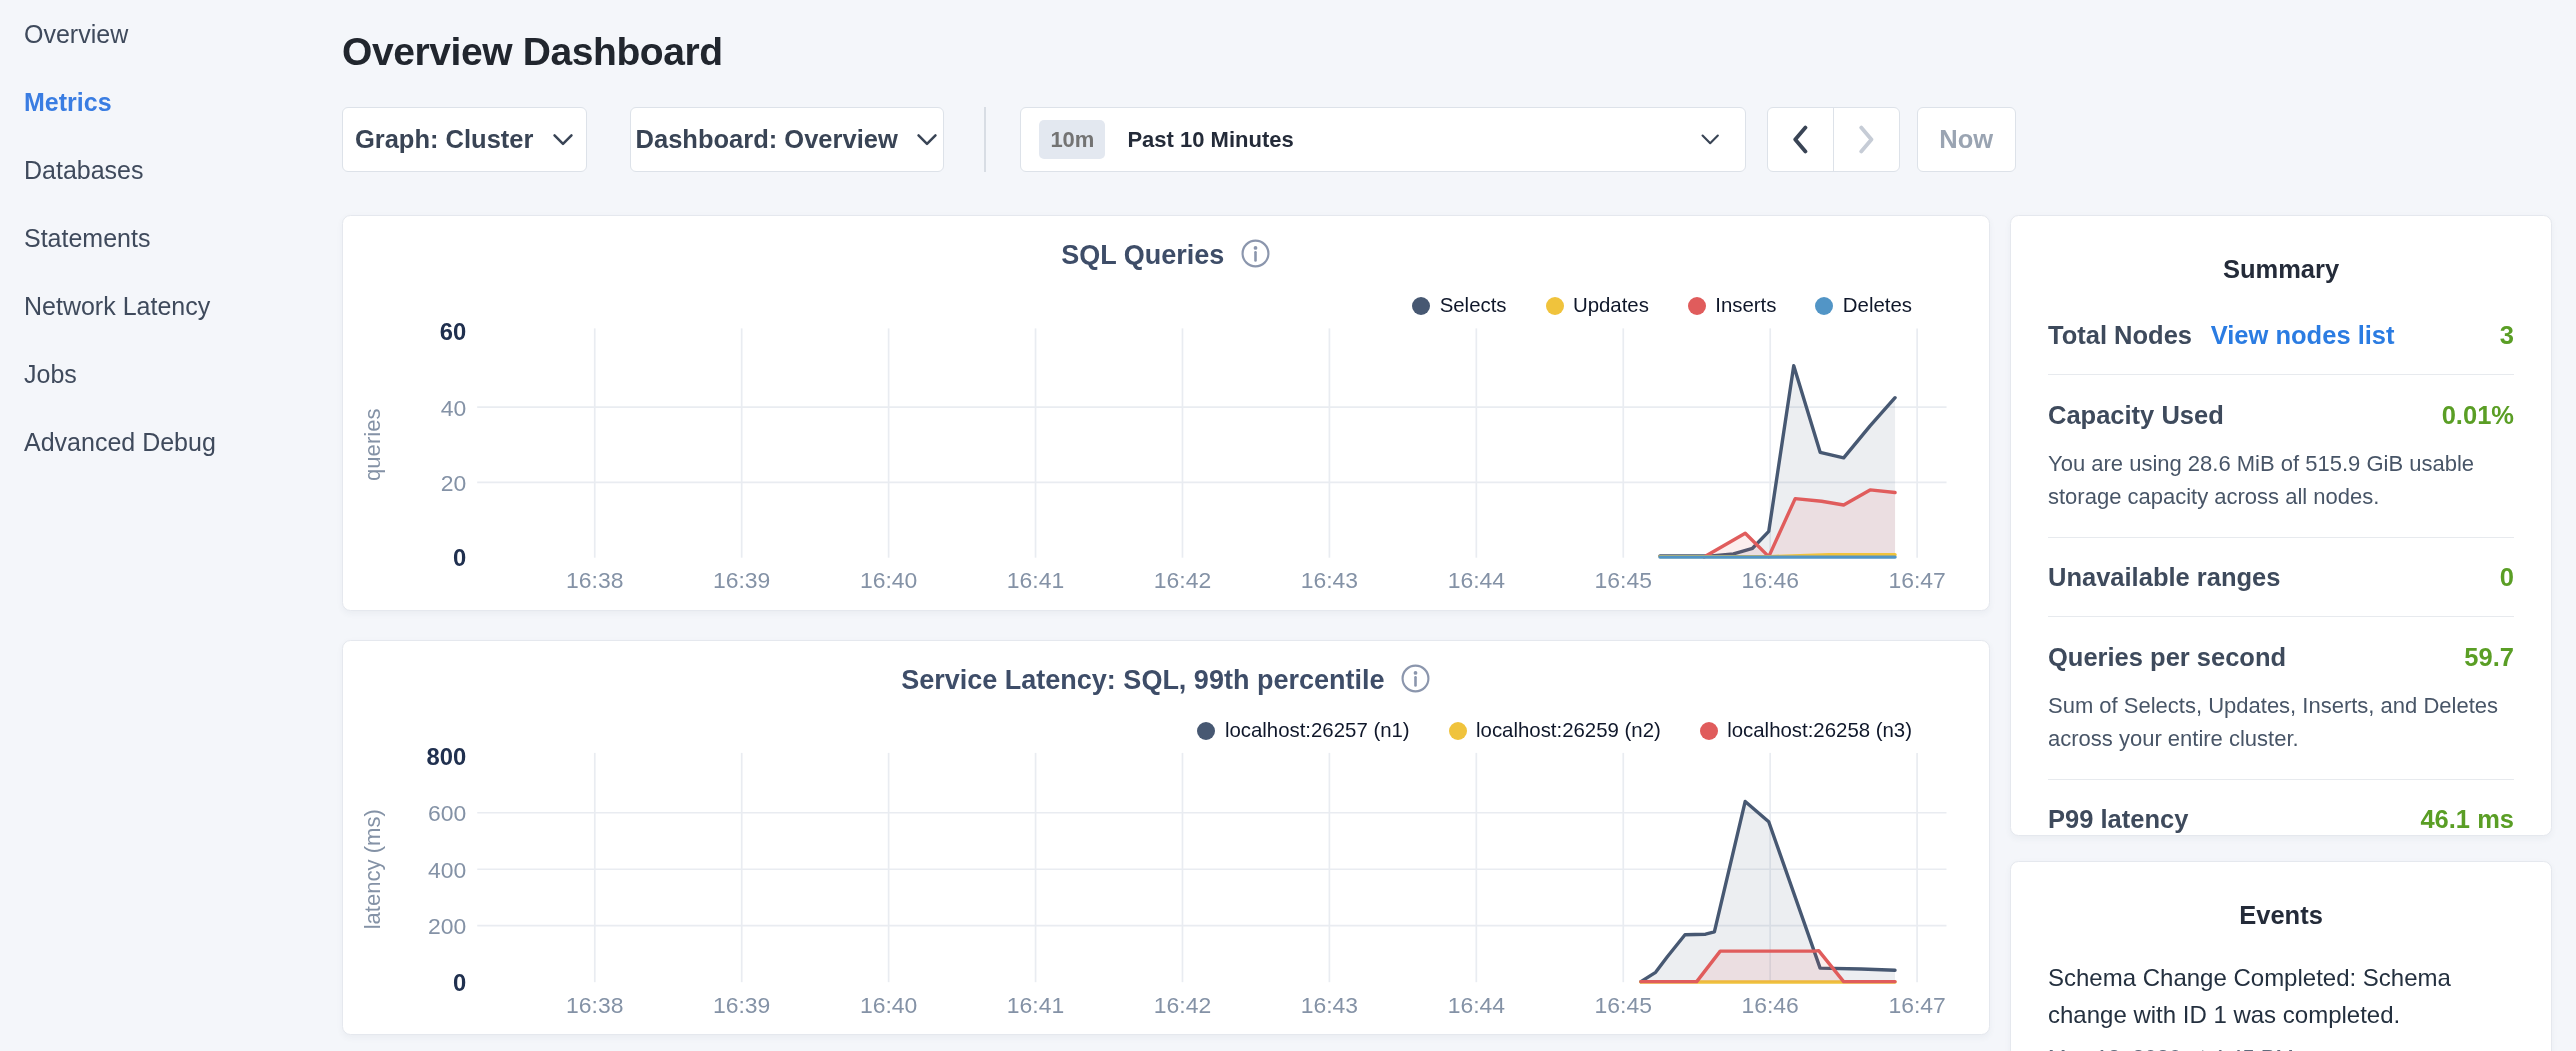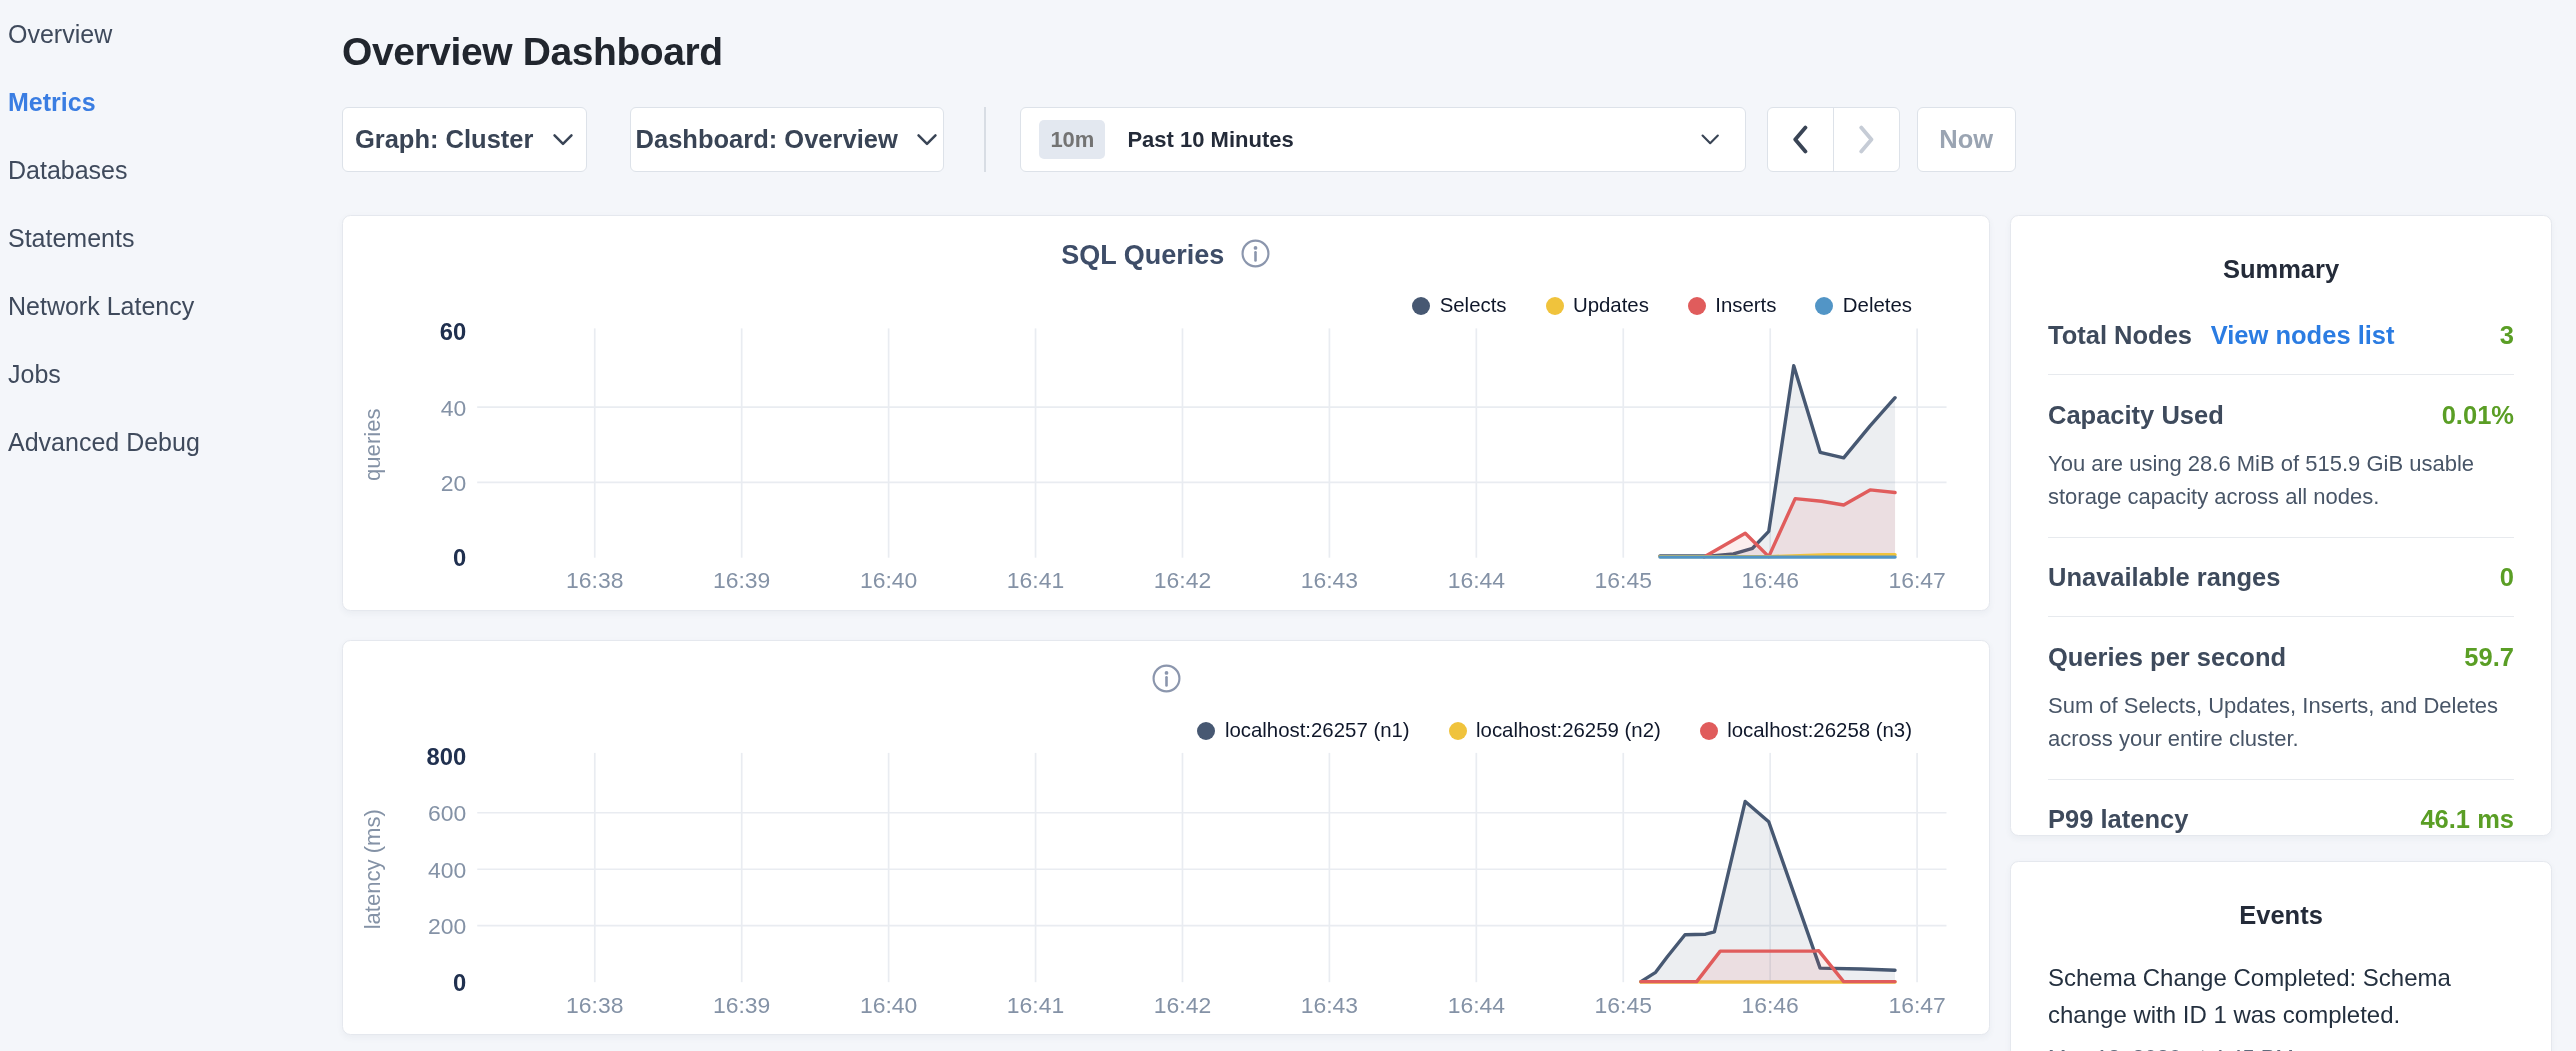--- a/index.html
+++ b/index.html
@@ -8,21 +8,21 @@
     width:2576px; height:1051px; position:relative; overflow:hidden;
     background:#f4f6fa;
     font-family:"Liberation Sans", sans-serif;
     color:#3e4a5c;
   }
 
   
   .sidebar { position:absolute; left:0; top:0; width:340px; height:1051px; }
   .sidebar ul { list-style:none; margin:0; padding:0; }
   .sidebar li {
-    height:68px; line-height:68px; padding-left:8px;
+    height:68px; line-height:68px; padding-left:24px;
     font-size:25px; color:#3f4a5c; cursor:pointer;
   }
   .sidebar li.active { color:#3a7de2; font-weight:700; }
 
   
   .page-title {
     position:absolute; left:342px; top:30px; margin:0;
     font-size:39px; font-weight:700; color:#21262e; letter-spacing:-0.4px;
   }
   .controls {
@@ -229,20 +229,21 @@
           <path d="M1550.6 282.7 L1680.4 282.7 L1749.6 280.5 L1827.4 280.5" class="series-line" stroke="#f0c33c"></path>
           <path d="M1550.6 283.3 L1827.4 283.3 L1827.4 284 L1550.6 284 Z" fill="rgba(82,149,198,0.12)" stroke="none"></path>
           <path d="M1550.6 283.3 L1827.4 283.3" class="series-line" stroke="#5295c6"></path>
         </g>
       </svg>
     </div>
 </section>
 
 <section class="card" id="chart-card-1">
   <div class="chart-title-row">
+    <h3>Service Latency: SQL, 99th percentile</h3>
     <span>
       <svg width="31" height="31" viewBox="0 0 36 36">
           <circle cx="18" cy="18" r="15" stroke="#8b96ad" stroke-width="2.5" fill="none"></circle>
           <circle cx="18" cy="11.5" r="2.2" fill="#8b96ad"></circle>
           <line x1="18" y1="16.5" x2="18" y2="26" stroke="#8b96ad" stroke-width="3" stroke-linecap="round"></line>
         </svg>
     </span>
   </div>
   <div class="legend">
       <span class="legend-item">

